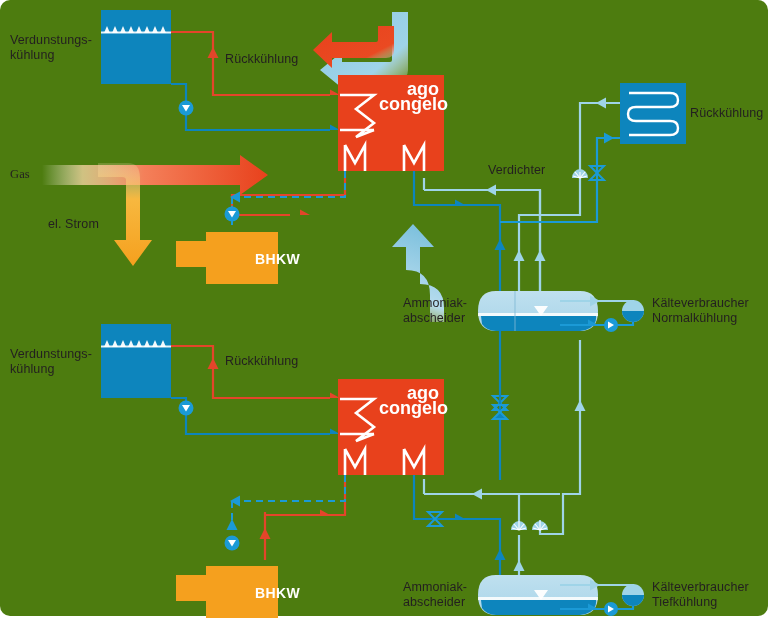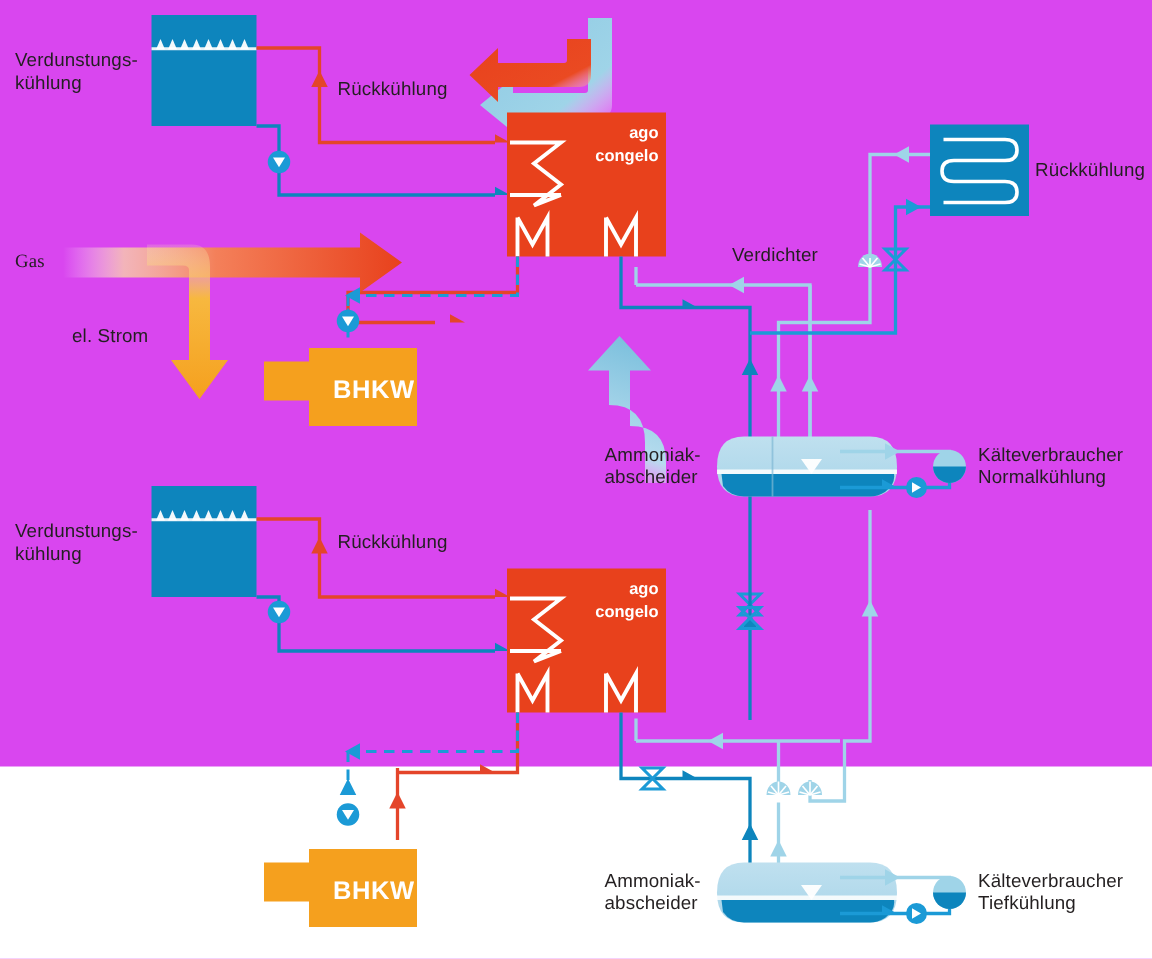--- a/index.html
+++ b/index.html
@@ -1,40 +1,40 @@
 <!DOCTYPE html>
 <html><head>
 <meta charset="utf-8">
 <title>ago congelo Anlagenschema</title>
 <style>
   html,body{margin:0;padding:0;background:#ffffff;}
   body{
     font-family:"Liberation Sans","DejaVu Sans",sans-serif;
     width:768px;height:639px;overflow:hidden;
   }
-  #stage{position:relative;width:768px;height:511px;background:#d946ef;}
+  #stage{position:relative;width:768px;height:616px;background:#4d7c0f;border-radius:10px;}
   #stage svg{position:absolute;left:0;top:0;}
   .lbl{
     position:absolute;
     color:#231f20;
     font-size:12.5px;
     line-height:15px;
     white-space:pre;
     letter-spacing:.1px;
   }
   .lbl.right{text-align:left;}
   .boxlbl{
     position:absolute;
     color:#ffffff;
     font-weight:bold;
     white-space:pre;
     line-height:15px;
   }
-  .agolbl{font-size:11px;text-align:right;}
-  .bhkwlbl{font-size:17px;letter-spacing:.4px;}
+  .agolbl{font-size:18px;text-align:right;}
+  .bhkwlbl{font-size:14px;letter-spacing:.4px;margin-left:33px;}
 </style>
 </head>
 <body>
 
 <div id="stage">
 
 <svg width="768" height="639" viewBox="0 0 768 639">
   <defs>
 
     <linearGradient id="gradHeat" x1="0" y1="0" x2="1" y2="0">

